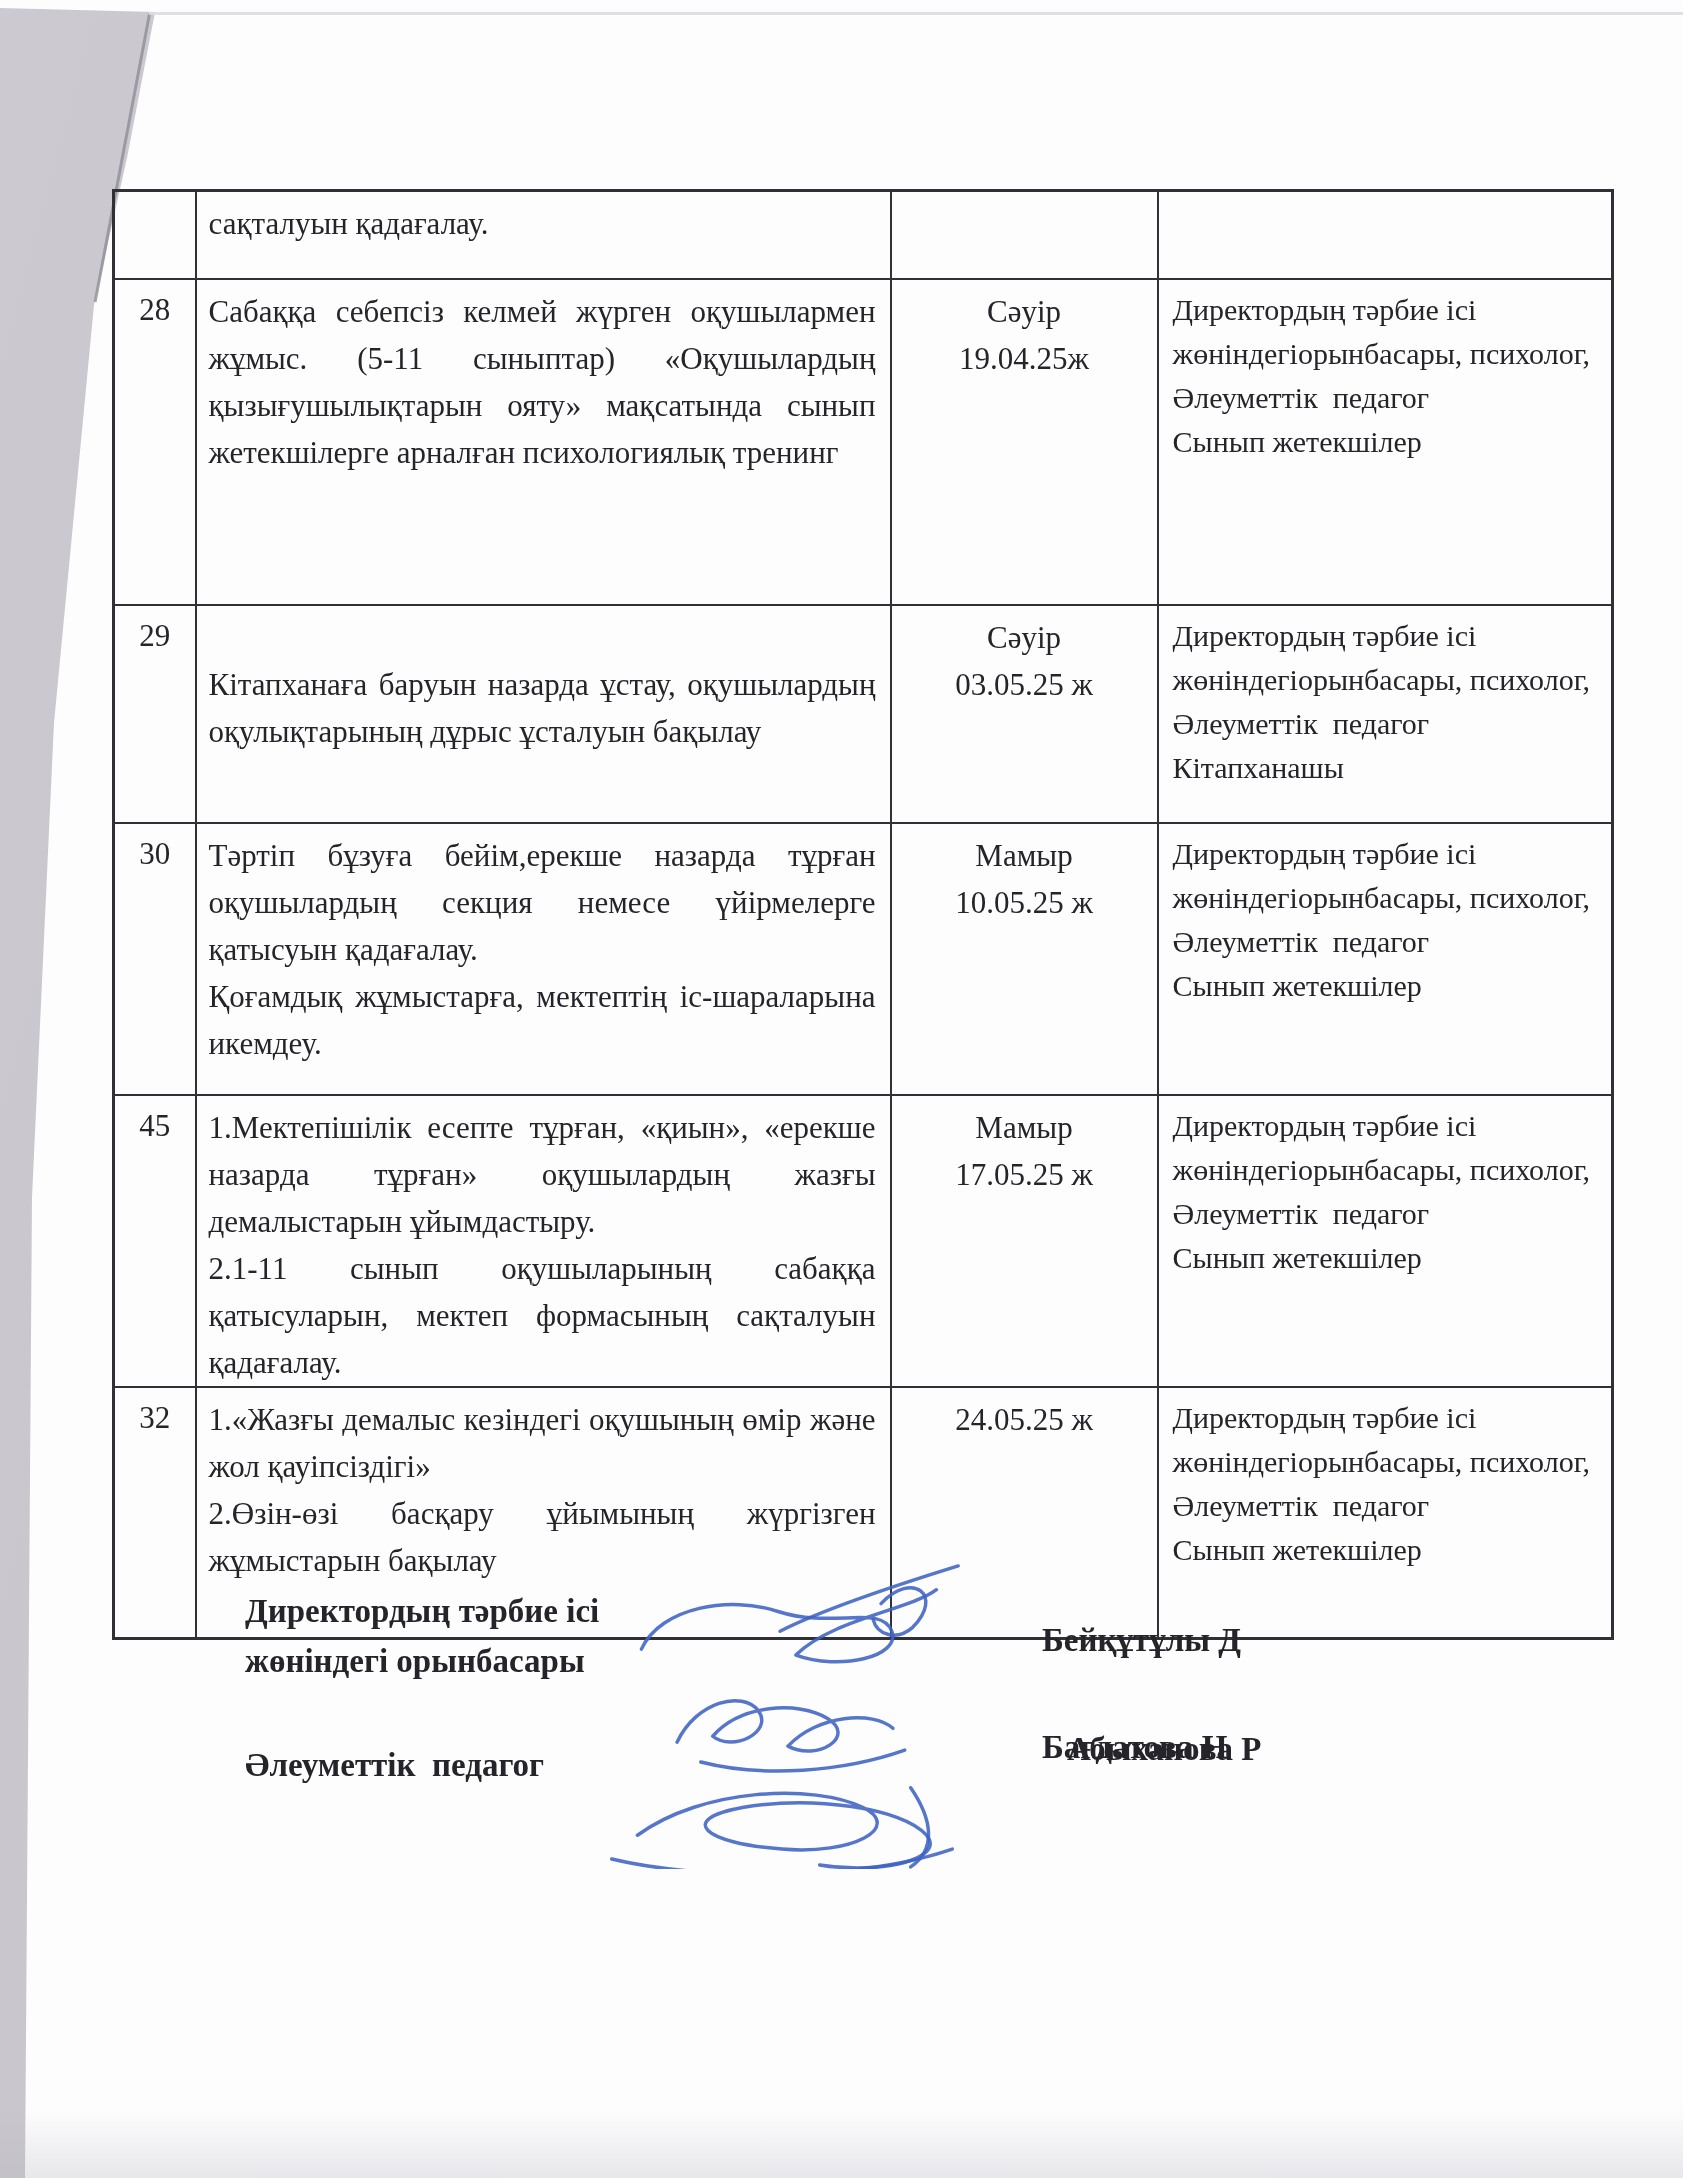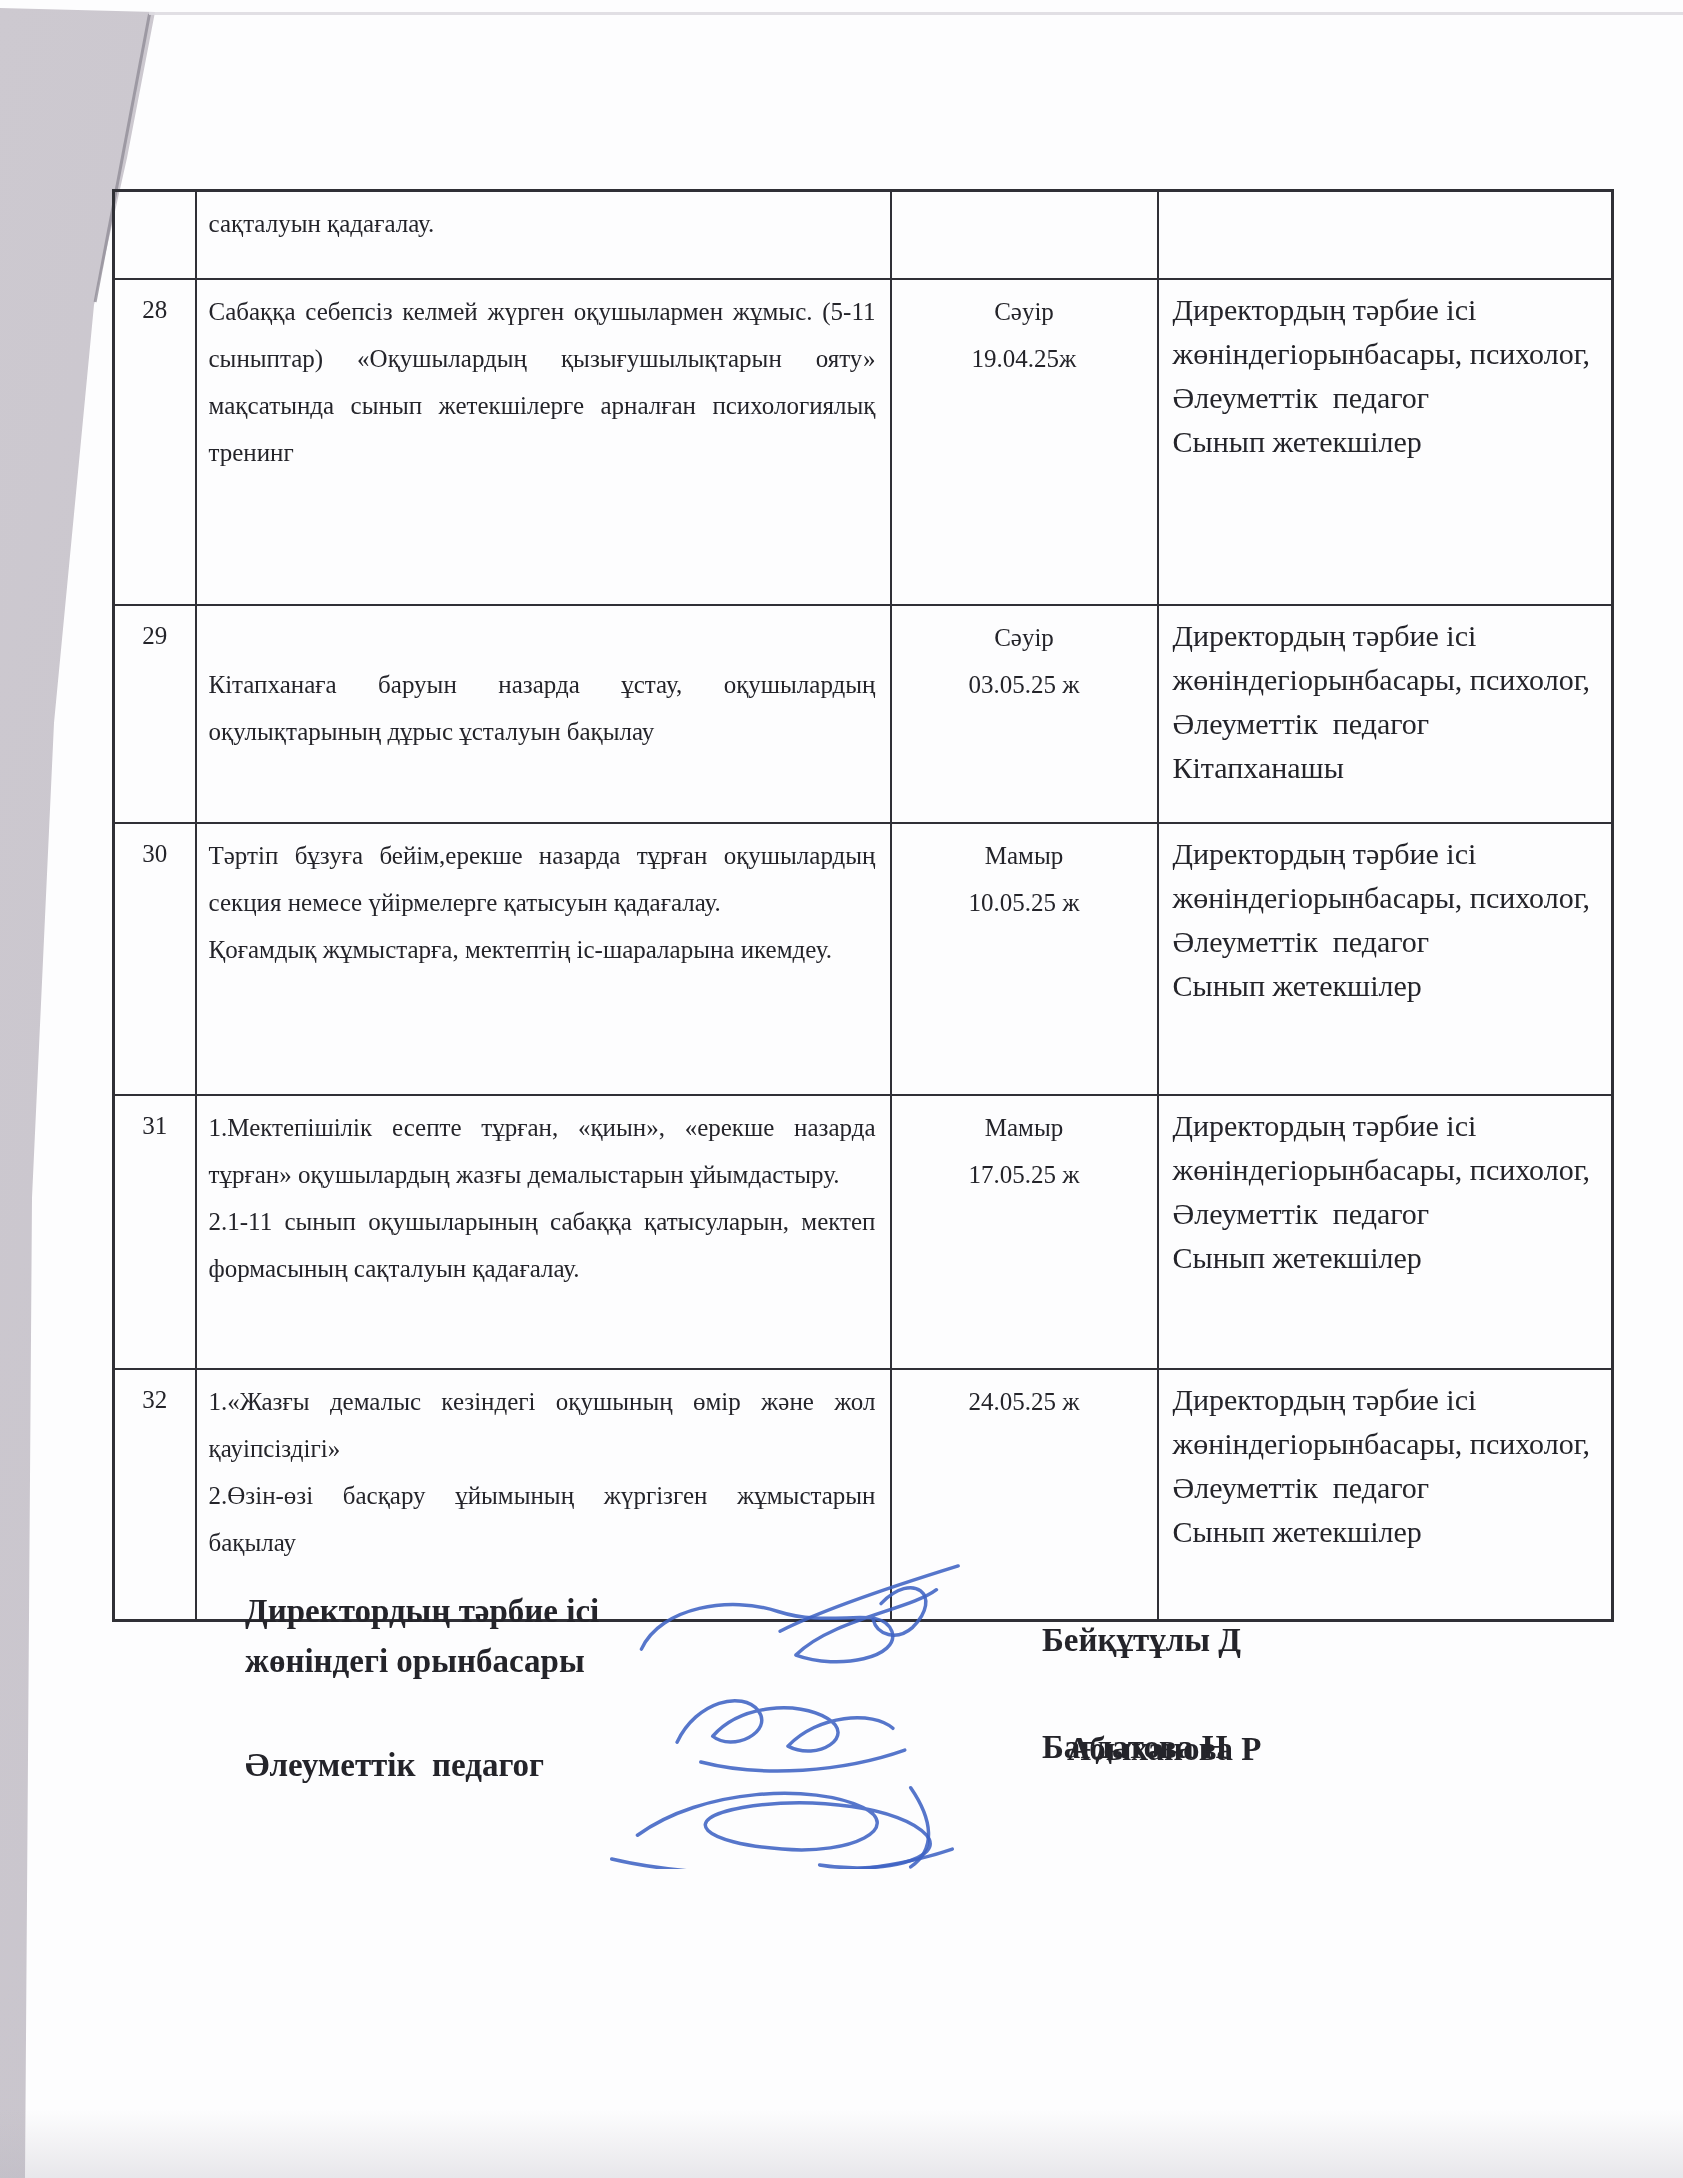--- a/index.html
+++ b/index.html
@@ -31,21 +31,21 @@
   }
   
   table.plan-table{
     position:absolute;left:112px;top:189px;
     width:1500px;border-collapse:collapse;table-layout:fixed;
     border:3px solid #303036;
   }
   .plan-table td{
     border:2px solid #303036;
     vertical-align:top;
-    font-size:25px;
+    font-size:31px;
     line-height:47px;
   }
   .plan-table tr.r0{height:88px;}
   .plan-table tr.r1{height:326px;}
   .plan-table tr.r2{height:218px;}
   .plan-table tr.r3{height:272px;}
   .plan-table tr.r4{height:274px;}
   .plan-table tr.r5{height:252px;}
   td.num{text-align:center;padding-top:6px;}
   td.task{
@@ -128,21 +128,21 @@
         <td class="num">30</td>
         <td class="task">Тәртіп бұзуға бейім,ерекше назарда тұрған оқушылардың секция немесе үйірмелерге қатысуын қадағалау.
 Қоғамдық жұмыстарға, мектептің іс-шараларына икемдеу.</td>
         <td class="date">Мамыр
 10.05.25 ж</td>
         <td class="resp">Директордың тәрбие ісі жөніндегіорынбасары, психолог,
 Әлеуметтік  педагог
 Сынып жетекшілер</td>
       </tr>
       <tr class="r4">
-        <td class="num">31</td>
+        <td class="num">45</td>
         <td class="task">1.Мектепішілік есепте тұрған, «қиын», «ерекше назарда тұрған» оқушылардың жазғы демалыстарын ұйымдастыру.
 2.1-11 сынып оқушыларының сабаққа қатысуларын, мектеп формасының сақталуын қадағалау.</td>
         <td class="date">Мамыр
 17.05.25 ж</td>
         <td class="resp">Директордың тәрбие ісі жөніндегіорынбасары, психолог,
 Әлеуметтік  педагог
 Сынып жетекшілер</td>
       </tr>
       <tr class="r5">
         <td class="num">32</td>

